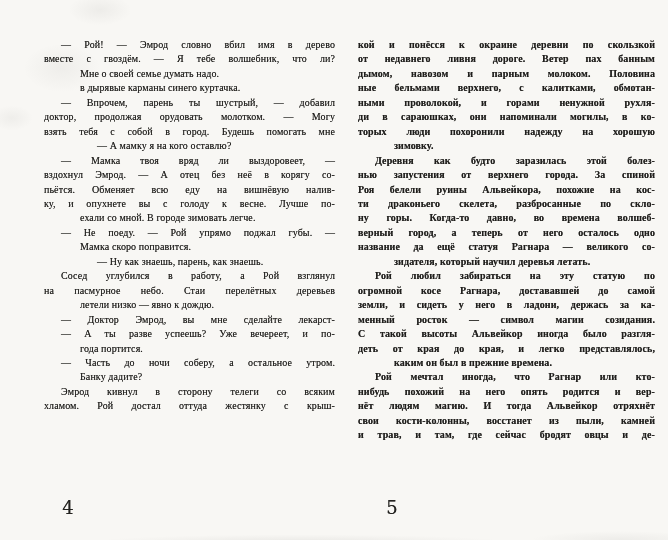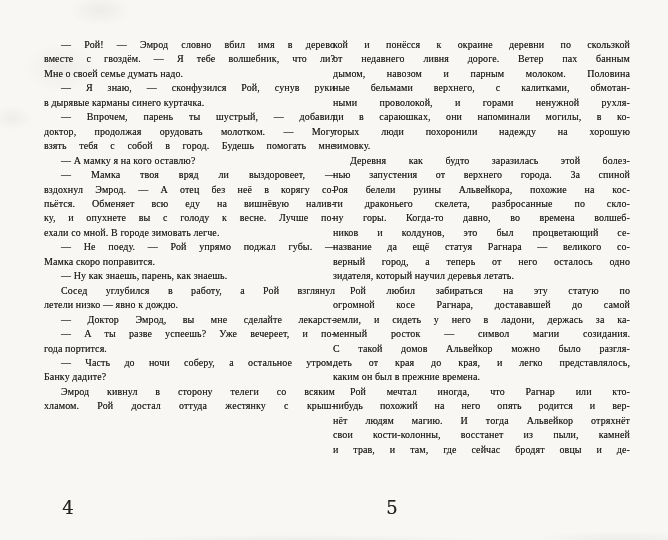--- a/index.html
+++ b/index.html
@@ -27,28 +27,28 @@
   }
   .text-block {
     position: absolute;
     top: 38px;
     font-size: 10px;
     line-height: 14.45px;
     letter-spacing: 0.1px;
     text-shadow: 0 0 0.45px rgba(25,25,22,0.65);
   }
   .text-block.left  { left: 44px;  width: 291px; }
-  .text-block.right { left: 333px; width: 297px; }
+  .text-block.right { left: 358px; width: 297px; font-weight: bold; }
   .line {
     text-align: justify;
     text-align-last: justify;
     white-space: normal;
   }
   .line.indent { text-indent: 17px; }
-  .line.end { text-align-last: left; }
+  .line.end { text-align-last: left; margin-left: 36px; }
   .page-number {
     position: absolute;
     top: 496px;
     width: 24px;
     text-align: center;
     font-family: "DejaVu Serif", serif;
     font-size: 18px;
     line-height: 24px;
     color: #242320;
     text-shadow: 0 0 0.4px rgba(25,25,22,0.6);
@@ -58,35 +58,35 @@
 </style>
 </head>
 <body>
 
 <div class="spread">
   <div class="page-half">
     <div class="text-block left">
         <div class="line indent">— Рой! — Эмрод словно вбил имя в дерево</div>
         <div class="line">вместе с гвоздём. — Я тебе волшебник, что ли?</div>
         <div class="line end">Мне о своей семье думать надо.</div>
-        <div class="line indent">— Я знаю, — сконфузился Рой, сунув руки</div>
         <div class="line end">в дырявые карманы синего куртачка.</div>
         <div class="line indent">— Впрочем, парень ты шустрый, — добавил</div>
         <div class="line">доктор, продолжая орудовать молотком. — Могу</div>
         <div class="line">взять тебя с собой в город. Будешь помогать мне</div>
         <div class="line indent end">— А мамку я на кого оставлю?</div>
         <div class="line indent">— Мамка твоя вряд ли выздоровеет, —</div>
         <div class="line">вздохнул Эмрод. — А отец без неё в корягу со-</div>
         <div class="line">пьётся. Обменяет всю еду на вишнёвую налив-</div>
         <div class="line">ку, и опухнете вы с голоду к весне. Лучше по-</div>
         <div class="line end">ехали со мной. В городе зимовать легче.</div>
         <div class="line indent">— Не поеду. — Рой упрямо поджал губы. —</div>
         <div class="line end">Мамка скоро поправится.</div>
         <div class="line indent end">— Ну как знаешь, парень, как знаешь.</div>
         <div class="line indent">Сосед углубился в работу, а Рой взглянул</div>
+        <div class="line">на пасмурное небо. Стаи перелётных деревьев</div>
         <div class="line end">летели низко — явно к дождю.</div>
         <div class="line indent">— Доктор Эмрод, вы мне сделайте лекарст-</div>
         <div class="line indent">— А ты разве успеешь? Уже вечереет, и по-</div>
         <div class="line end">года портится.</div>
         <div class="line indent">— Часть до ночи соберу, а остальное утром.</div>
         <div class="line end">Банку дадите?</div>
         <div class="line indent">Эмрод кивнул в сторону телеги со всяким</div>
         <div class="line">хламом. Рой достал оттуда жестянку с крыш-</div>
       </div>
     <div class="page-number left">4</div>
@@ -99,29 +99,28 @@
         <div class="line">ные бельмами верхнего, с калитками, обмотан-</div>
         <div class="line">ными проволокой, и горами ненужной рухля-</div>
         <div class="line">ди в сараюшках, они напоминали могилы, в ко-</div>
         <div class="line">торых люди похоронили надежду на хорошую</div>
         <div class="line end">зимовку.</div>
         <div class="line indent">Деревня как будто заразилась этой болез-</div>
         <div class="line">нью запустения от верхнего города. За спиной</div>
         <div class="line">Роя белели руины Альвейкора, похожие на кос-</div>
         <div class="line">ти драконьего скелета, разбросанные по скло-</div>
         <div class="line">ну горы. Когда-то давно, во времена волшеб-</div>
-        <div class="line">ников и колдунов, это был процветающий се-</div>
+        <div class="line">верный город, а теперь от него осталось одно</div>
         <div class="line">название да ещё статуя Рагнара — великого со-</div>
-        <div class="line">верный город, а теперь от него осталось одно</div>
         <div class="line end">зидателя, который научил деревья летать.</div>
         <div class="line indent">Рой любил забираться на эту статую по</div>
         <div class="line">огромной косе Рагнара, достававшей до самой</div>
         <div class="line">земли, и сидеть у него в ладони, держась за ка-</div>
         <div class="line">менный росток — символ магии созидания.</div>
-        <div class="line">С такой домов Альвейкор можно было разгля-</div>
+        <div class="line">С такой высоты Альвейкор иногда было разгля-</div>
         <div class="line">деть от края до края, и легко представлялось,</div>
         <div class="line end">каким он был в прежние времена.</div>
         <div class="line indent">Рой мечтал иногда, что Рагнар или кто-</div>
         <div class="line">нибудь похожий на него опять родится и вер-</div>
         <div class="line">нёт людям магию. И тогда Альвейкор отряхнёт</div>
         <div class="line">свои кости-колонны, восстанет из пыли, камней</div>
         <div class="line">и трав, и там, где сейчас бродят овцы и де-</div>
       </div>
     <div class="page-number right">5</div>
   </div>

